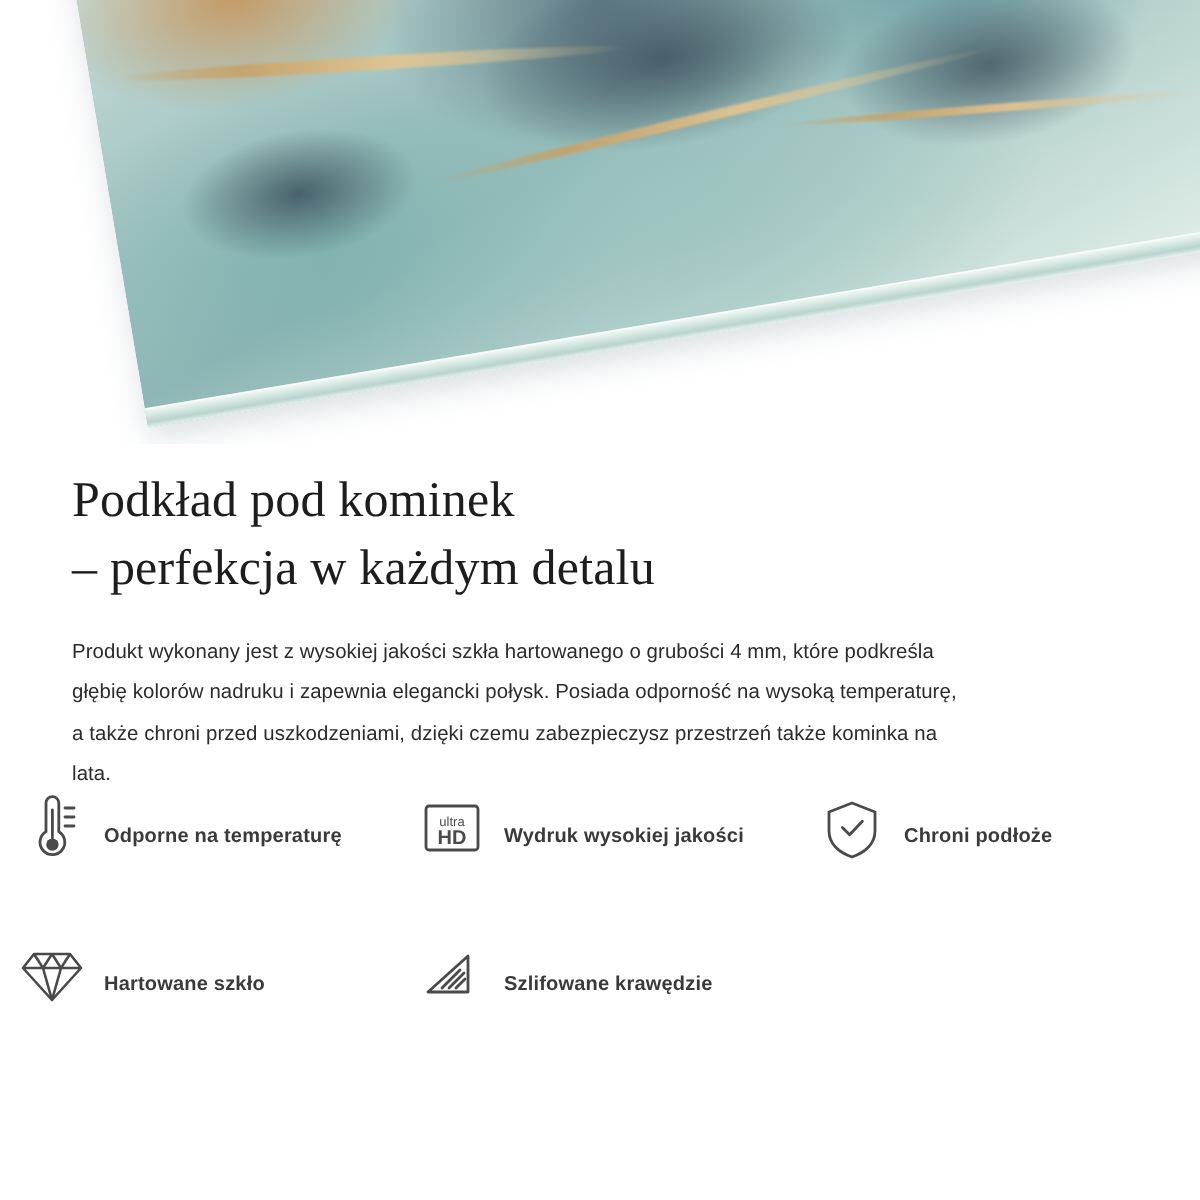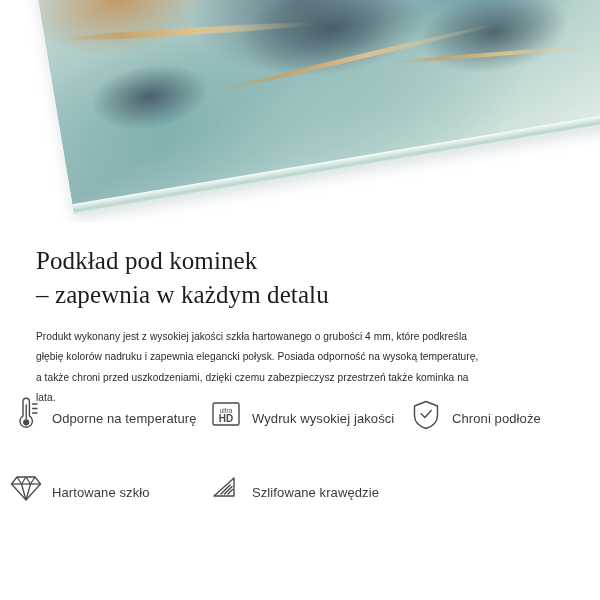--- a/index.html
+++ b/index.html
@@ -93,21 +93,21 @@
     line-height: 1;
     text-shadow: 0 0 8px rgba(255,255,255,0.95);
     user-select: none;
   }
   .sparkle.small { font-size: 13px; }
 
   
   .content {
     position: absolute;
     left: 0;
-    top: 232px;
+    top: 222px;
     width: 516px;
   }
   .headline {
     margin: 0;
     padding: 12px 36px 0 36px;
     font-family: "Liberation Serif", serif;
     font-size: 25px;
     line-height: 1.34;
     font-weight: 400;
     color: #1d1d1d;
@@ -143,24 +143,25 @@
   }
   .feature-icon {
     width: 52px;
     height: 52px;
     display: flex;
     align-items: center;
     justify-content: center;
   }
   .feature-label {
     margin-top: 8px;
-    font-size: 13px;
+    font-size: 10px;
     color: #3a3a3a;
     text-align: left;
     letter-spacing: 0.1px;
+    font-weight: bold;
   }
   svg { display: block; }
 </style>
 </head>
 <body>
 
 <div class="page">
 
   <div class="hero">
     <div class="glass-panel">
@@ -177,21 +178,21 @@
       <div class="glass-gloss"></div>
       <div class="glass-edge"></div>
     </div>
     <span class="sparkle" style="left:528px; top:166px;">✦</span>
     <span class="sparkle small" style="left:556px; top:186px;">✦</span>
   </div>
 
   <div class="content">
     <h1 class="headline">
       <span class="line">Podkład pod kominek</span>
-      <span class="line">– zapewnia w każdym detalu</span>
+      <span class="line">– perfekcja w każdym detalu</span>
     </h1>
     <p class="body-copy">
       <span>Produkt wykonany jest z wysokiej jakości szkła hartowanego o grubości 4 mm, które podkreśla</span><br>
       <span>głębię kolorów nadruku i zapewnia elegancki połysk. Posiada odporność na wysoką temperaturę,</span><br>
       <span>a także chroni przed uszkodzeniami, dzięki czemu zabezpieczysz przestrzeń także kominka na lata.</span>
     </p>
   </div>
 
   <div class="features">
 

